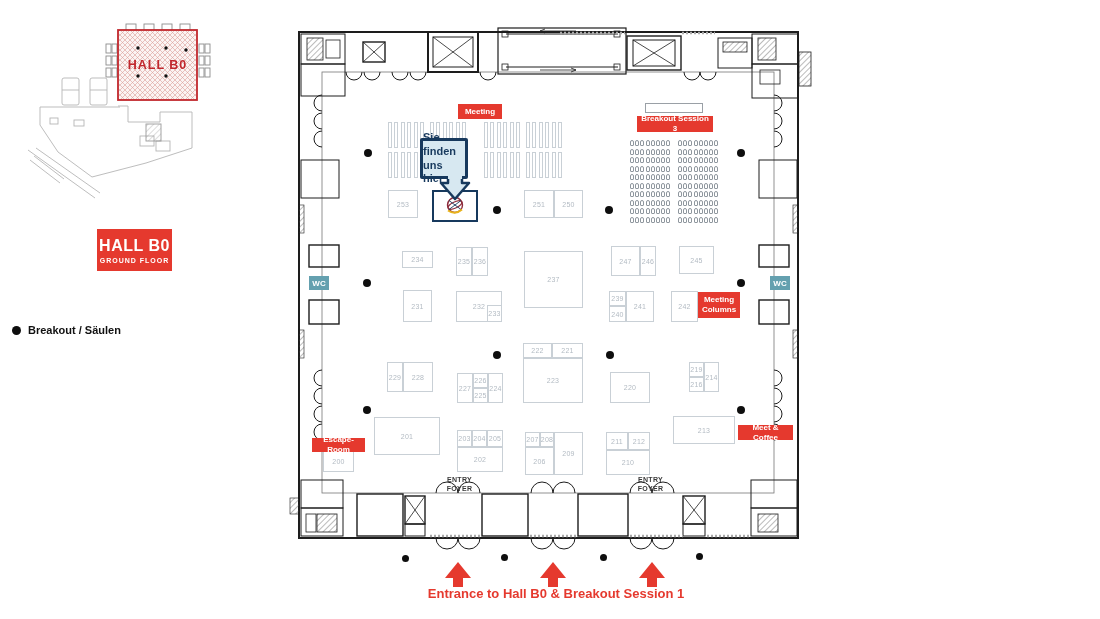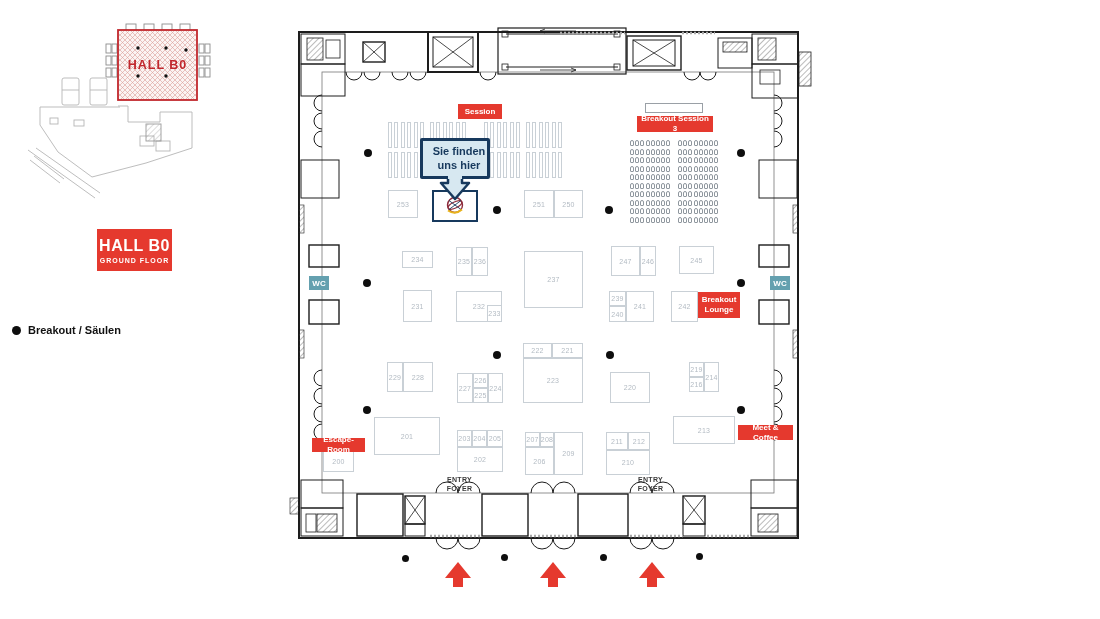--- a/index.html
+++ b/index.html
@@ -190,56 +190,57 @@
       <rect x="758" y="514" width="20" height="18" fill="url(#shatch)" stroke-width="0.8"></rect>
 
       <path d="M436 493 a11 11 0 0 1 22 0 M458 493 a11 11 0 0 1 22 0 M531 493 a11 11 0 0 1 22 0 M553 493 a11 11 0 0 1 22 0 M630 493 a11 11 0 0 1 22 0 M652 493 a11 11 0 0 1 22 0" stroke-width="1"></path>
       <path d="M436 538 a11 11 0 0 0 22 0 M458 538 a11 11 0 0 0 22 0 M531 538 a11 11 0 0 0 22 0 M553 538 a11 11 0 0 0 22 0 M630 538 a11 11 0 0 0 22 0 M652 538 a11 11 0 0 0 22 0" stroke-width="1"></path>
       <path d="M430,536 L482,536 M530,536 L578,536 M630,536 L683,536 M707,536 L750,536" stroke="#aaa" stroke-width="2.5" stroke-dasharray="2 2"></path>
     </g>
   </svg>
 
   <div id="stage" class="abs" style="left:645px;top:103px;width:58px;height:10px;"></div>
 
-  <div class="red-label" style="left:458px;top:104px;width:44px;height:15px;">Session</div>
+  <div class="red-label" style="left:458px;top:104px;width:44px;height:15px;">Meeting</div>
   <div class="red-label" style="left:637px;top:116px;width:76px;height:16px;">Breakout Session 3</div>
-  <div class="red-label" style="left:698px;top:292px;width:42px;height:26px;">Breakout Lounge</div>
+  <div class="red-label" style="left:698px;top:292px;width:42px;height:26px;">Meeting Columns</div>
   <div class="red-label" style="left:738px;top:425px;width:55px;height:15px;">Meet &amp; Coffee</div>
   <div class="red-label" style="left:312px;top:438px;width:53px;height:14px;">Escape-Room</div>
 
   <div class="teal-label" style="left:309px;top:276px;width:20px;height:14px;">WC</div>
   <div class="teal-label" style="left:770px;top:276px;width:20px;height:14px;">WC</div>
 
   <div id="our-booth" class="abs" style="left:432px;top:190px;width:46px;height:32px;">
     <svg width="22" height="22" viewBox="0 0 22 22">
       <circle cx="11" cy="10" r="7.5" fill="#fff" stroke="#8c2a3a" stroke-width="1.4"></circle>
       <ellipse cx="11" cy="10" rx="7.5" ry="3" fill="none" stroke="#8c2a3a" stroke-width="1" transform="rotate(-25 11 10)"></ellipse>
       <path d="M5,5.5 L17,14.5 M17,5.5 L5,14.5" stroke="#17395d" stroke-width="0.9" fill="none"></path>
       <path d="M4,15.5 Q11,20.5 18,14.5" stroke="#e8b31a" stroke-width="2" fill="none"></path>
     </svg>
   </div>
 
-  <div id="callout" class="abs" style="left:420px;top:138px;width:70px;height:41px;padding-left:8px;">
+  <div id="callout" class="abs" style="left:420px;top:138px;width:48px;height:41px;">
     <span>Sie finden</span>
     <span>uns hier</span>
   </div>
   <svg id="callout-arrow" style="left:437px;top:176px;" width="36" height="26" viewBox="0 0 36 26">
     <polygon points="11,0 25,0 25,7 32,7 18,23 4,7 11,7" fill="#d7e8f1" stroke="#17395d" stroke-width="2.5" stroke-linejoin="round"></polygon>
     <rect x="11" y="0" width="14" height="3" fill="#d7e8f1"></rect>
   </svg>
 
   <div class="entry-foyer" style="left:437px;top:475px;width:45px;">
     <div>ENTRY</div>
     <div>FOYER</div>
   </div>
   <div class="entry-foyer" style="left:628px;top:475px;width:45px;">
     <div>ENTRY</div>
     <div>FOYER</div>
   </div>
 
+  <div id="entrance-text" style="left:400px;top:586px;width:312px;">Entrance to Hall B0 &amp; Breakout Session 1</div>
 
   <svg id="overlay-svg" class="layer" width="1100" height="619" viewBox="0 0 1100 619">
       <polygon points="445,578 458,562 471,578 463,578 463,587 453,587 453,578" fill="#e5392e"></polygon>
       <polygon points="540,578 553,562 566,578 558,578 558,587 548,587 548,578" fill="#e5392e"></polygon>
       <polygon points="639,578 652,562 665,578 657,578 657,587 647,587 647,578" fill="#e5392e"></polygon>
     </svg>
 
 <div class="booth" style="left: 388px; top: 190px; width: 30px; height: 28px;">
       <span>253</span>
     </div>

